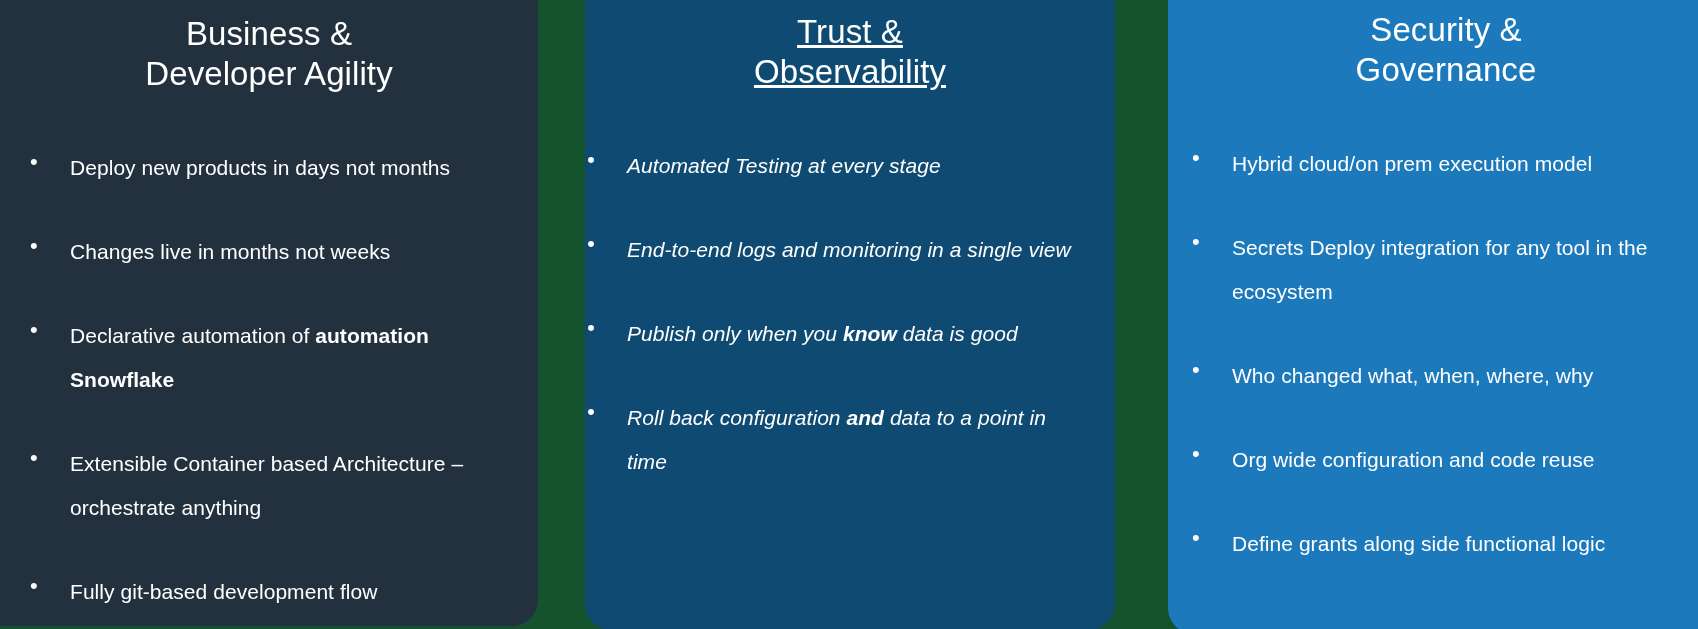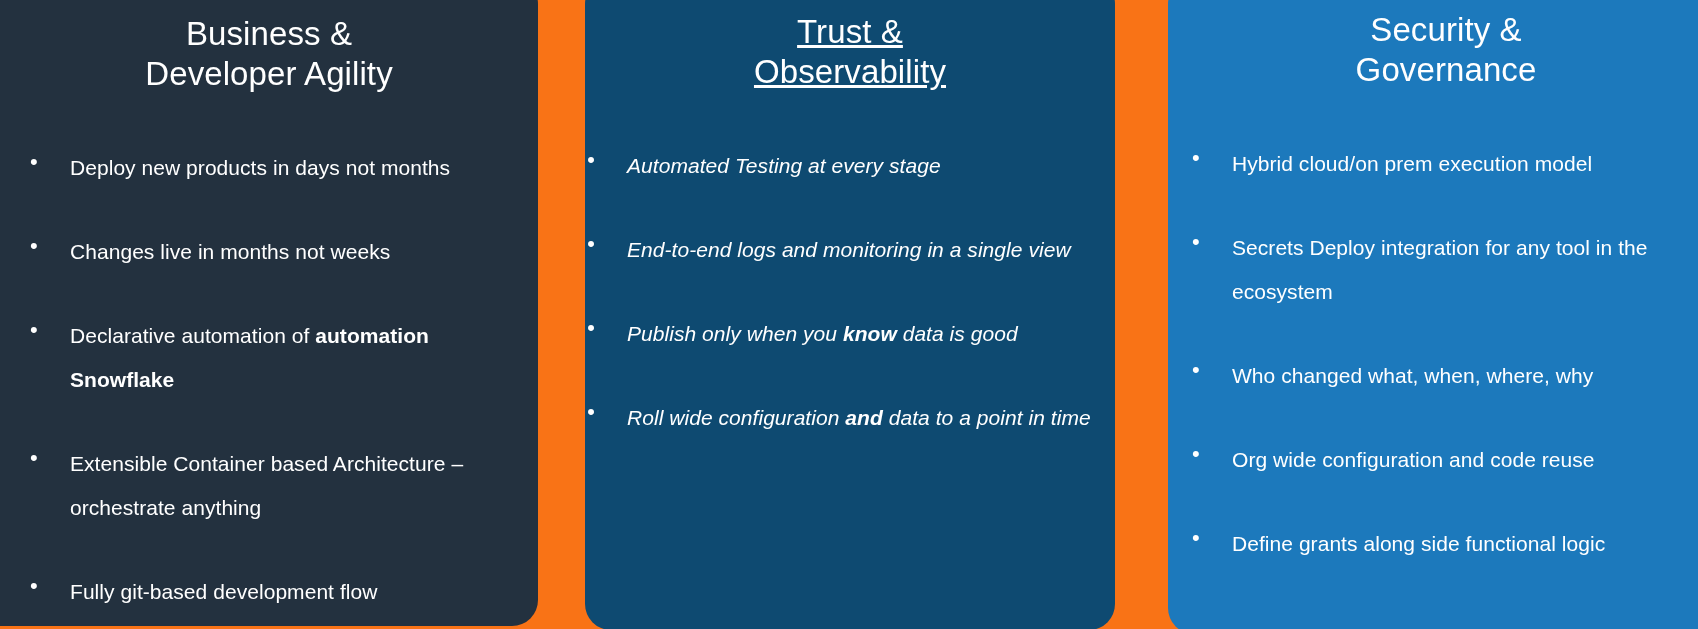--- a/index.html
+++ b/index.html
@@ -13,21 +13,21 @@
   body {
     background: #4a7150;
     font-family: "Liberation Sans", sans-serif;
     -webkit-font-smoothing: antialiased;
   }
 
   #board {
     position: relative;
     width: 1474px;
     height: 629px;
-    background: #f97316;
+    background: #14532d;
   }
 
   .card {
     position: absolute;
     top: 0;
     border-radius: 26px;
     overflow: hidden;
     padding: 0;
   }
 
@@ -144,21 +144,21 @@
   <section class="card card--trust">
     <div class="card-inner">
       <h2 class="card-title">
         <span>Trust &amp;</span><br>
         <span>Observability</span>
       </h2>
       <ul class="bullets">
         <li class="bullet"><span>Automated Testing at every stage</span><b></b><span></span></li>
         <li class="bullet"><span>End-to-end logs and monitoring in a single view</span><b></b><span></span></li>
         <li class="bullet"><span>Publish only when you </span><b>know</b><span> data is good</span></li>
-        <li class="bullet"><span>Roll wide configuration </span><b>and</b><span> data to a point in time</span></li>
+        <li class="bullet"><span>Roll back configuration </span><b>and</b><span> data to a point in time</span></li>
       </ul>
     </div>
   </section>
 
   <section class="card card--security">
     <div class="card-inner">
       <h2 class="card-title">
         <span>Security &amp;</span><br>
         <span>Governance</span>
       </h2>

